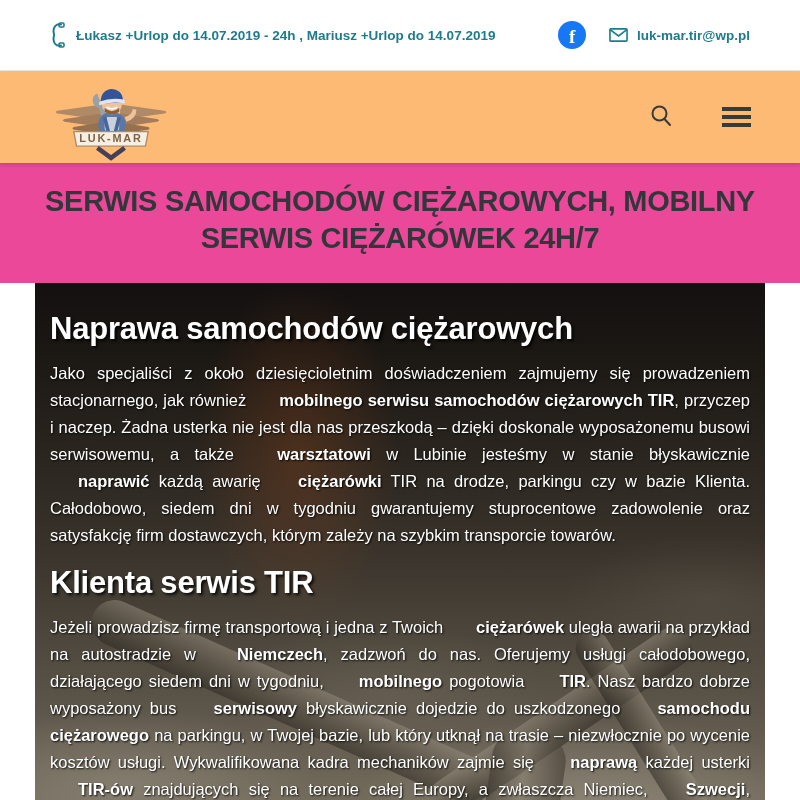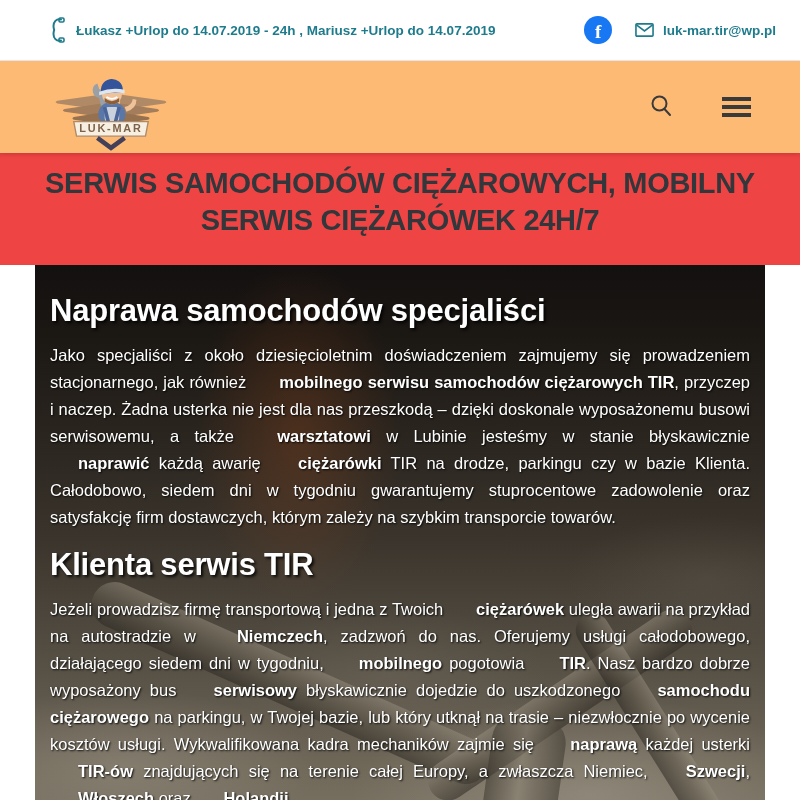--- a/index.html
+++ b/index.html
@@ -1,21 +1,21 @@
 <!DOCTYPE html>
 <html lang="pl" style="--teal: #1e7b8c; --facebook: #1877f2;"><head>
 <meta charset="utf-8">
 <style>
   * { margin:0; padding:0; box-sizing:border-box; }
   html,body { width:800px; height:800px; overflow:hidden; background:#fff;
     font-family:"Liberation Sans", sans-serif; }
 
   
-  .topbar { height:61px; display:flex; align-items:center; justify-content:space-between;
-    padding:0 24px 0 48px; background:#fff; border-bottom:1px solid #e9e9e9; }
+  .topbar { height:71px; display:flex; align-items:center; justify-content:space-between;
+    padding:0 50px 0 48px; background:#fff; border-bottom:1px solid #e9e9e9; }
   .contact-left { display:flex; align-items:center; gap:10px; }
   .phone-svg { width:18px; height:26px; flex:0 0 auto; }
   .contact-text { color:var(--teal,#1e7b8c); font-size:13.5px; font-weight:700; line-height:19px; }
   .contact-right { display:flex; flex-direction:column; align-items:flex-end; gap:3px; }
   .cr-row { display:flex; align-items:center; gap:9px; color:var(--teal,#1e7b8c);
     font-size:13.5px; font-weight:700; }
   .fb-circle { width:28px; height:28px; border-radius:50%; background:var(--facebook,#1877f2);
     color:#fff; display:flex; align-items:center; justify-content:center;
     font-weight:700; font-size:19px; margin-right:14px; cursor:pointer; }
   .fb-circle span { position:relative; top:2px; font-family:"Liberation Serif", serif; }
@@ -24,21 +24,21 @@
   
   .mainbar { height:92px; background:#fdba74; position:relative;
     box-shadow:0 2px 5px rgba(0,0,0,0.09); }
   .logo-wrap { position:absolute; left:52px; top:4px; width:118px; height:86px; cursor:pointer; }
   .nav-icons { position:absolute; right:45px; top:0; height:100%;
     display:flex; align-items:center; gap:42px; }
   .search-btn, .burger-btn { cursor:pointer; background:none; border:none; padding:4px; }
   .burger-btn .bar { width:29px; height:3.5px; background:#3a3a3a; margin:4.5px 0; }
 
   
-  .title-sec { background:#ef4444; padding:12px 35px 26px;
+  .title-sec { background:#ec4899; padding:20px 35px 26px;
     box-shadow:inset 0 4px 4px -3px rgba(0,0,0,0.07); }
   h1.page-title { text-align:center; color:#32373c; font-size:29px; font-weight:700;
     line-height:1.28; letter-spacing:-0.3px; max-width:722px; margin:0 auto; }
 
   
   .article { position:relative; margin:0 35px; height:570px; overflow:hidden;
     background:
       radial-gradient(ellipse 150px 260px at 36% 30%, rgba(150,72,28,0.32), transparent 68%),
       radial-gradient(ellipse 280px 110px at 12% 88%, rgba(158,150,136,0.45), transparent 70%),
       radial-gradient(ellipse 340px 140px at 76% 93%, rgba(168,160,146,0.5), transparent 70%),
@@ -141,18 +141,18 @@
 <div class="title-sec">
   <h1 class="page-title">SERWIS SAMOCHODÓW CIĘŻAROWYCH, MOBILNY SERWIS CIĘŻARÓWEK 24H/7</h1>
 </div>
 
 <div class="article">
   <div class="pipe pipe1"></div>
   <div class="pipe pipe2"></div>
   <div class="pipe pipe3"></div>
   <div class="pipe pipe4"></div>
   <div class="article-inner">
-      <h2 class="sec-head">Naprawa samochodów specjaliści</h2>
+      <h2 class="sec-head">Naprawa samochodów ciężarowych</h2>
       <p class="sec-par"><span>Jako specjaliści z około dziesięcioletnim doświadczeniem zajmujemy się prowadzeniem stacjonarnego, jak również </span><b>mobilnego serwisu samochodów ciężarowych TIR</b><span>, przyczep i naczep. Żadna usterka nie jest dla nas przeszkodą – dzięki doskonale wyposażonemu busowi serwisowemu, a także </span><b>warsztatowi</b><span> w Lubinie jesteśmy w stanie błyskawicznie </span><b>naprawić</b><span> każdą awarię </span><b>ciężarówki</b><span> TIR na drodze, parkingu czy w bazie Klienta. Całodobowo, siedem dni w tygodniu gwarantujemy stuprocentowe zadowolenie oraz satysfakcję firm dostawczych, którym zależy na szybkim transporcie towarów.</span></p>
       <h2 class="sec-head">Klienta serwis TIR</h2>
       <p class="sec-par"><span>Jeżeli prowadzisz firmę transportową i jedna z Twoich </span><b>ciężarówek</b><span> uległa awarii na przykład na autostradzie w </span><b>Niemczech</b><span>, zadzwoń do nas. Oferujemy usługi całodobowego, działającego siedem dni w tygodniu, </span><b>mobilnego</b><span> pogotowia </span><b>TIR</b><span>. Nasz bardzo dobrze wyposażony bus </span><b>serwisowy</b><span> błyskawicznie dojedzie do uszkodzonego </span><b>samochodu ciężarowego</b><span> na parkingu, w Twojej bazie, lub który utknął na trasie – niezwłocznie po wycenie kosztów usługi. Wykwalifikowana kadra mechaników zajmie się </span><b>naprawą</b><span> każdej usterki </span><b>TIR-ów</b><span> znajdujących się na terenie całej Europy, a zwłaszcza Niemiec, </span><b>Szwecji</b><span>, </span><b>Włoszech</b><span> oraz </span><b>Holandii</b><span>.</span></p>
     </div>
 </div>
 
 </body></html>

